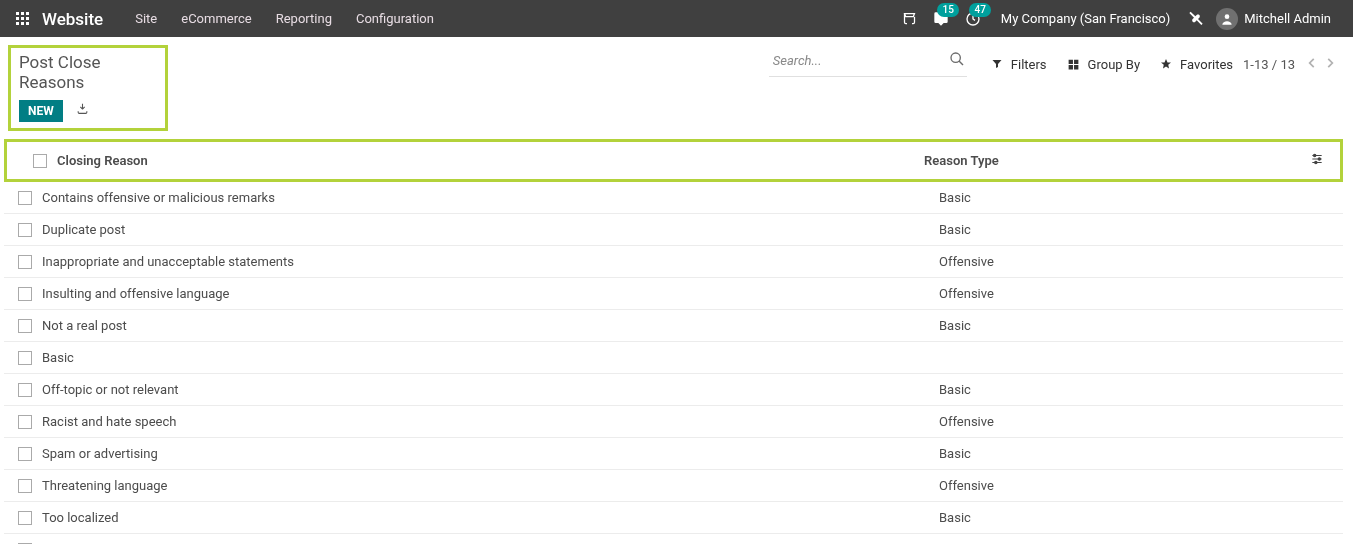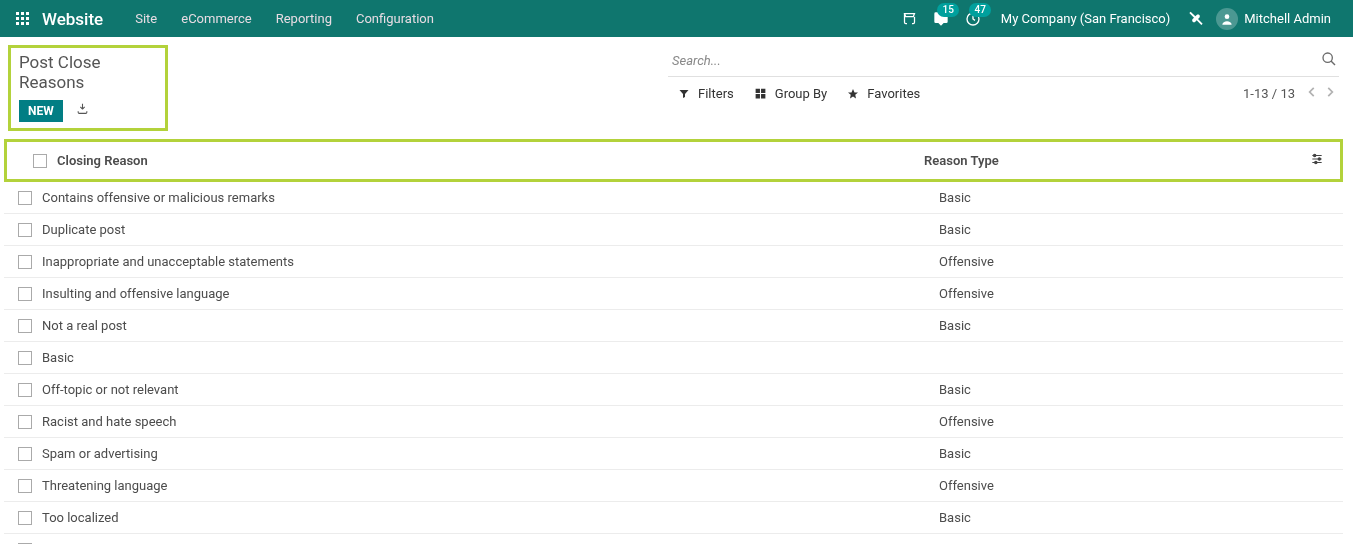--- a/index.html
+++ b/index.html
@@ -1,35 +1,35 @@
 <!DOCTYPE html>
 <html><head>
   <meta charset="utf-8">
   <style>
     * { margin: 0; padding: 0; box-sizing: border-box; font-family: -apple-system, BlinkMacSystemFont, "Segoe UI", Roboto, Helvetica, Arial, sans-serif; }
     body { background: #fff; width: 1353px; font-size: 13px; color: #4c4c4c; }
-    .topbar { background: #0f766e; height: 37px; display: flex; align-items: center; color: #fff; padding: 15px 10px; }
+    .topbar { background: #404040; height: 37px; display: flex; align-items: center; color: #fff; padding: 15px 10px; }
     .apps-icon { width: 18px; height: 18px; display: inline-flex; align-items: center; justify-content: center; cursor: pointer; margin-right: 10px; margin-left: 4px; }
     .brand { font-weight: 500; font-size: 17px; margin-right: 20px; }
     .nav-item { color: #e7dce3; padding: 0 12px; cursor: pointer; font-size: 13px; }
     .spacer { flex: 1; }
     .right-icon { position: relative; display: inline-flex; align-items: center; margin: 0 8px; cursor: pointer; }
     .badge { position: absolute; top: -8px; right: -10px; background: #00a09d; color: #fff; font-size: 10px; border-radius: 8px; padding: 1px 5px; line-height: 1.2; font-weight: 500; }
     .company { margin: 0 12px; font-size: 13px; }
     .tools-icon, .avatar { display: inline-flex; align-items: center; margin: 0 6px; cursor: pointer; }
     .avatar-circle { width: 22px; height: 22px; border-radius: 50%; background: rgba(255,255,255,0.25); display: flex; align-items: center; justify-content: center; margin-right: 6px; }
     .username { font-size: 13px; margin-right: 6px; }
 
     .controlbar { display: flex; align-items: flex-start; padding-top: 8px; padding-bottom: 8px; }
     .left-panel { border: 3px solid #b3d23b; padding: 4px 8px 6px 8px; margin-left: 8px; width: 160px; }
     .page-title { font-size: 17px; color: #555; margin-bottom: 8px; }
     .new-btn { background: #017e84; color: #fff; border: none; padding: 4px 9px; font-size: 12px; font-weight: bold; cursor: pointer; margin-right: 10px; }
     .download-icon { color: #555; cursor: pointer; }
 
-    .right-panel { flex: 1; display: flex; flex-direction: column; align-items: stretch; justify-content: flex-end; }
+    .right-panel { flex: 1; display: flex; flex-direction: row; align-items: stretch; justify-content: flex-end; }
     .search-row { display: flex; align-items: center; border-bottom: 1px solid #e0e0e0; margin: 0 14px 0 0; padding: 4px 2px; }
     .search-input { flex: 1; border: none; outline: none; font-size: 13px; color: #666; background: transparent; padding: 4px 2px; }
     .search-input::placeholder { color: #888; font-style: italic; }
     .search-icon { color: #6b6b6b; cursor: pointer; margin-left: 8px; }
 
     .filters-row { display: flex; align-items: center; padding: 8px 14px 2px 0; }
     .filter-item { display: inline-flex; align-items: center; color: #333; margin: 0 10px; cursor: pointer; font-size: 13px; }
     .filter-item svg, .filter-item span.ic { margin-right: 4px; }
     .pager { color: #555; margin-left: auto; margin-right: 8px; font-size: 13px; }
     .arrow { color: #b2b2b2; cursor: pointer; margin: 0 2px; }

